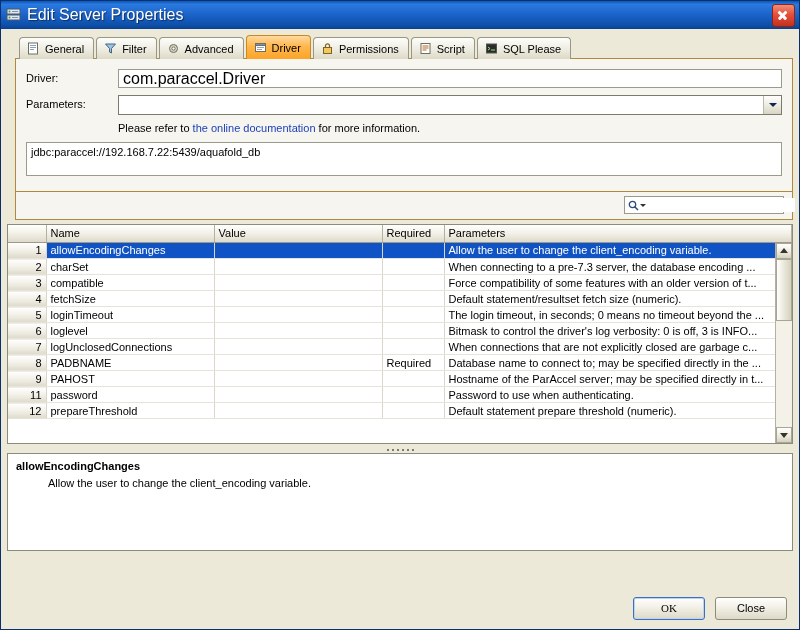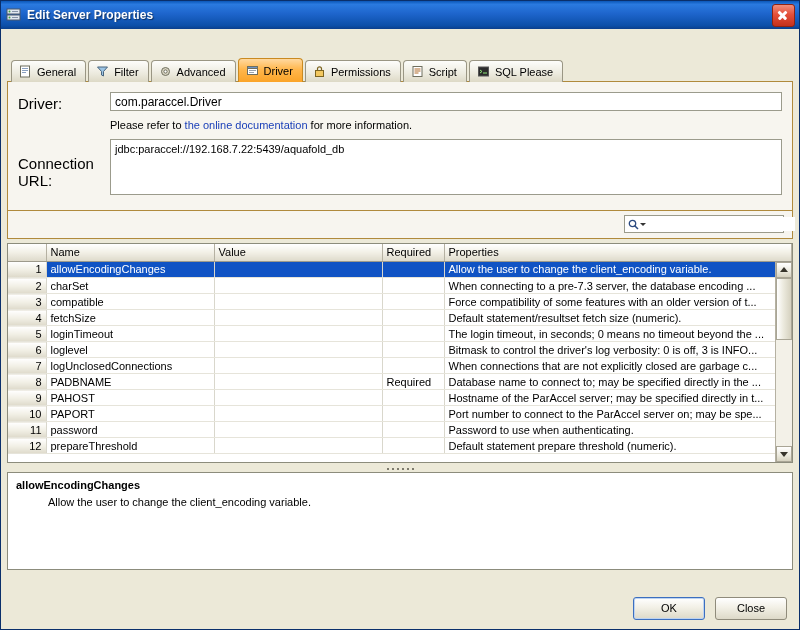--- a/index.html
+++ b/index.html
@@ -31,22 +31,22 @@
     box-sizing: border-box;
   }
   .title-icon {
     width: 16px; height: 16px;
     margin-right: 5px;
     position: relative;
     flex: none;
   }
   .title-text {
     color: #ffffff;
-    font-weight: bold;
-    font-size: 12px;
+    font-weight: normal;
+    font-size: 16px;
     text-shadow: 1px 1px 1px rgba(0,0,0,.5);
     flex: 1;
     white-space: nowrap;
     overflow: hidden;
   }
   .close-btn {
     width: 21px; height: 21px;
     background: linear-gradient(to bottom, #f08e7b 0%, #e4503a 45%, #c4301c 100%);
     border: 1px solid #8d2414;
     border-radius: 3px;
@@ -60,23 +60,22 @@
     left: 4px; top: 9px;
     width: 11px; height: 2.5px;
     background: #ffffff;
     border-radius: 1px;
   }
   .close-btn::before { transform: rotate(45deg); }
   .close-btn::after  { transform: rotate(-45deg); }
 
   
   .body {
-    padding: 6px 6px 0 6px;
-    box-sizing: border-box;
-    margin-top: 23px;
+    padding: 6px 6px 0 14px;
+    box-sizing: border-box;
   }
   .tabstrip {
     display: flex;
     align-items: flex-end;
     height: 24px;
     padding-left: 4px;
     position: relative;
     z-index: 3;
   }
   .tab {
@@ -117,32 +116,32 @@
     z-index: 1;
   }
   .form-row {
     display: flex;
     align-items: flex-start;
     margin-bottom: 7px;
   }
   .form-label {
     width: 92px;
     flex: none;
-    font-size: 15px;
+    font-size: 11px;
     padding-top: 3px;
     color: #000;
   }
   .txtbox {
     flex: 1;
     height: 19px;
     box-sizing: border-box;
     border: 1px solid #9b9b8c;
     background: #ffffff;
     font-family: "Liberation Sans", sans-serif;
-    font-size: 12px;
+    font-size: 16px;
     padding: 2px 4px;
     color: #000;
     outline: none;
   }
   .combo {
     flex: 1;
     display: flex;
     height: 20px;
     border: 1px solid #7b7b6c;
     background: #ffffff;
@@ -176,21 +175,21 @@
   .hint-row {
     margin: 2px 0 8px 92px;
     font-size: 11px;
   }
   .hint-row a {
     color: #1a3fb8;
     cursor: pointer;
   }
   .urlbox {
     flex: 1;
-    height: 56px;
+    height: 34px;
     box-sizing: border-box;
     border: 1px solid #9b9b8c;
     background: #ffffff;
     font-family: "Liberation Sans", sans-serif;
     font-size: 11px;
     padding: 3px 4px;
     resize: none;
     outline: none;
     color: #000;
     overflow: hidden;
@@ -387,20 +386,21 @@
     font-family: "Liberation Sans", sans-serif;
     background: linear-gradient(to bottom, #ffffff 0%, #f2f0e6 45%, #ddd9c8 100%);
     border: 1px solid #8f8b7b;
     border-radius: 3px;
     cursor: pointer;
     color: #000;
   }
   .btn.default {
     border: 1px solid #3c6fbf;
     box-shadow: inset 0 0 0 1px #bdd3f0;
+    font-family: Liberation Serif, serif;
   }
 </style>
 </head>
 <body>
 
 <div class="window">
 
   <div class="titlebar">
     <span class="title-icon">
       <svg width="16" height="16" viewBox="0 0 16 16">
@@ -498,27 +498,35 @@
 
     </div>
 
     <div class="panel">
 
       <div class="form-row">
         <div class="form-label">Driver:</div>
         <input class="txtbox" type="text" readonly="" value="com.paraccel.Driver" style="">
       </div>
 
+      <div class="form-row">
+        <div class="form-label">Parameters:</div>
+        <div class="combo">
+          <input type="text" value="" style="">
+          <span class="arrow-btn">
+            <span class="caret-down"></span>
+          </span>
+        </div>
+      </div>
 
       <div class="hint-row">
         <span>Please refer to </span><a>the online documentation</a><span> for more information.</span>
       </div>
 
       <div class="form-row">
-        <div class="form-label" style="padding-top:16px">Connection URL:</div>
         <textarea class="urlbox" style="">jdbc:paraccel://192.168.7.22:5439/aquafold_db</textarea>
       </div>
 
     </div>
 
     <div class="searchbar-wrap">
       <div class="searchbox">
         <span class="mag">
           <svg width="11" height="11" viewBox="0 0 11 11">
             <circle cx="4.5" cy="4.5" r="3.2" fill="none" stroke="#2b4a80" stroke-width="1.3"></circle>
@@ -540,21 +548,21 @@
           <col class="col-value">
           <col class="col-req">
           <col>
       </colgroup>
       <thead>
         <tr>
           <th></th>
           <th>Name</th>
           <th>Value</th>
           <th>Required</th>
-          <th>Properties</th>
+          <th>Parameters</th>
         </tr>
       </thead>
     </table>
 
     <div class="grid-scroll">
       <table class="grid">
         <colgroup>
           <col class="col-num">
             <col class="col-name">
             <col class="col-value">
@@ -619,27 +627,20 @@
             <td>Database name to connect to; may be specified directly in the ...</td>
           </tr>
           <tr>
             <td class="rownum">9</td>
             <td>PAHOST</td>
             <td></td>
             <td></td>
             <td>Hostname of the ParAccel server; may be specified directly in t...</td>
           </tr>
           <tr>
-            <td class="rownum">10</td>
-            <td>PAPORT</td>
-            <td></td>
-            <td></td>
-            <td>Port number to connect to the ParAccel server on; may be spe...</td>
-          </tr>
-          <tr>
             <td class="rownum">11</td>
             <td>password</td>
             <td></td>
             <td></td>
             <td>Password to use when authenticating.</td>
           </tr>
           <tr>
             <td class="rownum">12</td>
             <td>prepareThreshold</td>
             <td></td>

